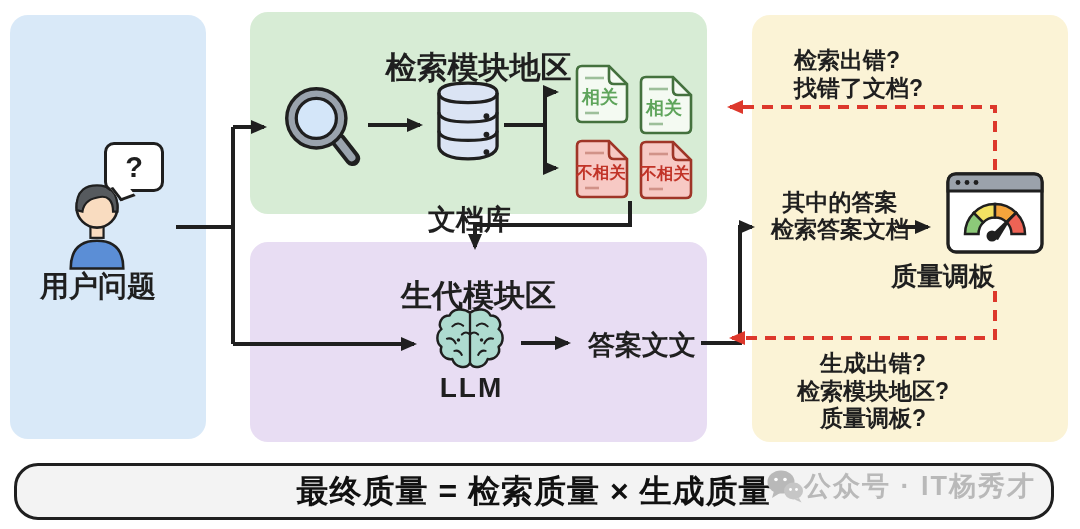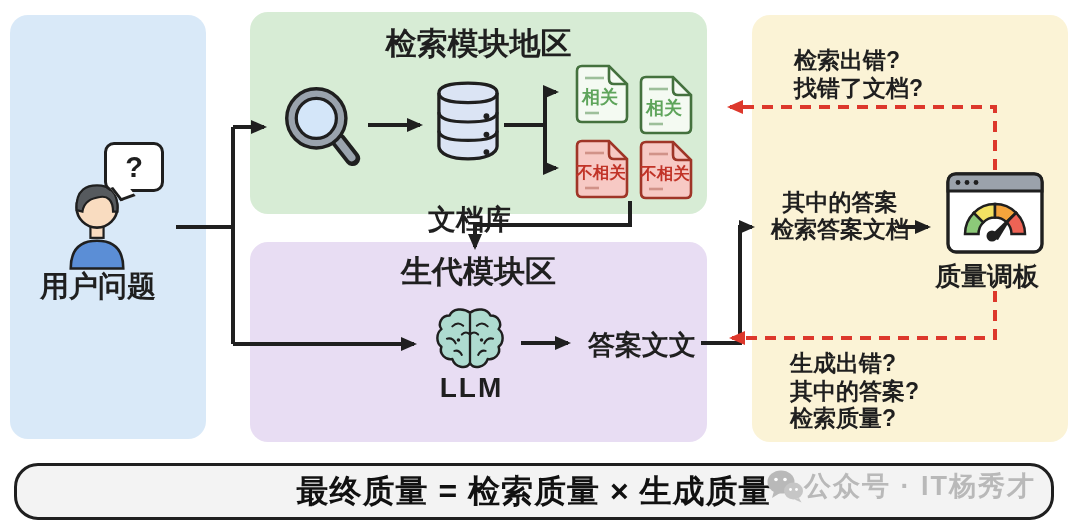--- a/index.html
+++ b/index.html
@@ -10,45 +10,45 @@
   .panel{position:absolute;border-radius:18px;}
   #panel-user{left:10px;top:15px;width:196px;height:424px;background:var(--panel-blue);}
   #panel-retrieval{left:250px;top:12px;width:457px;height:202px;background:var(--panel-green);}
   #panel-generation{left:250px;top:242px;width:457px;height:200px;background:var(--panel-purple);}
   #panel-quality{left:752px;top:15px;width:316px;height:427px;background:var(--panel-yellow);}
 
   .abs{position:absolute;}
   .cn{font-weight:bold;color:var(--ink);line-height:1.15;}
   .center{text-align:center;}
 
-  .panel-title{font-size:31px;}
+  .panel-title{font-size:31px;margin-top:24px;}
   #retrieval-title{left:250px;top:26px;width:457px;}
   #generation-title{left:250px;top:254px;width:457px;}
 
   #bubble{
     left:104px;top:142px;width:54px;height:44px;background:#fff;
     border:3.5px solid var(--ink);border-radius:10px;z-index:2;
     display:flex;align-items:center;justify-content:center;
   }
   #bubble .qmark{font-size:29px;font-weight:bold;color:var(--ink);}
   #bubble::after{
     content:"";position:absolute;left:8px;bottom:-11px;width:13px;height:13px;background:#fff;
     border-left:3.5px solid var(--ink);border-bottom:3.5px solid var(--ink);
     transform:rotate(-20deg) skewX(18deg);
   }
   #user-label{left:10px;top:270px;width:176px;font-size:29px;}
   #db-label{left:400px;top:170px;width:140px;font-size:28px;margin-top:34px;}
   #llm-label{left:404px;top:372px;width:135px;font-size:28px;letter-spacing:2px;}
   #answer-label{left:588px;top:330px;font-size:27px;white-space:nowrap;}
-  #gauge-label{left:930px;top:262px;width:114px;font-size:26px;}
+  #gauge-label{left:886px;top:262px;width:114px;font-size:26px;}
 
   .qtext{font-size:23px;line-height:28px;}
   #retrieval-questions{left:794px;top:46px;text-align:left;}
   #gauge-input{left:758px;top:189px;width:164px;text-align:center;line-height:27px;}
-  #generation-questions{left:790px;top:350px;width:166px;text-align:left;line-height:27.5px;}
+  #generation-questions{left:790px;top:350px;width:166px;text-align:center;line-height:27.5px;}
 
   #footer-bar{
     left:14px;top:463px;width:1040px;height:57px;background:var(--bar-fill);
     border:3.5px solid var(--ink);border-radius:24px;box-sizing:border-box;
     display:flex;align-items:center;justify-content:center;
   }
   #formula{font-size:32px;font-weight:bold;letter-spacing:1px;color:#111;}
   #watermark{left:766px;top:468px;display:flex;align-items:center;gap:0;z-index:4;}
   #watermark-text{color:var(--watermark-gray);font-size:27px;letter-spacing:2px;font-weight:bold;white-space:nowrap;}
 
@@ -179,22 +179,22 @@
       <path d="M49,32 A30,30 0 0 1 70.2,40.8 L60.7,50.3 A16.5,16.5 0 0 0 49,45.5 Z" fill="var(--gauge-orange)" stroke="var(--ink)" stroke-width="2.5"></path>
       <path d="M70.2,40.8 A30,30 0 0 1 79,62 L65.5,62 A16.5,16.5 0 0 0 60.7,50.3 Z" fill="var(--gauge-red)" stroke="var(--ink)" stroke-width="2.5"></path>
       <polygon points="43,65 69,40 52,68" fill="var(--ink)"></polygon>
       <circle cx="46" cy="64" r="5.5" fill="var(--ink)"></circle>
     </svg>
   </div>
   <div class="abs cn center" id="gauge-label">质量调板</div>
 
   <div class="abs cn qtext" id="generation-questions">
     <span style="display:block">生成出错?</span>
-    <span style="display:block">其中的答案?</span>
-    <span style="display:block">检索质量?</span>
+    <span style="display:block">检索模块地区?</span>
+    <span style="display:block">质量调板?</span>
   </div>
 
   <svg id="overlay" width="1080" height="529">
     <defs>
       <marker id="ab" markerUnits="userSpaceOnUse" markerWidth="16" markerHeight="14" refX="13" refY="7" orient="auto">
         <path d="M0 0 L16 7 L0 14 Z" fill="#1f1f1f"></path>
       </marker>
       <marker id="ar" markerUnits="userSpaceOnUse" markerWidth="16" markerHeight="14" refX="13" refY="7" orient="auto">
         <path d="M0 0 L16 7 L0 14 Z" fill="var(--dash-red)"></path>
       </marker>

